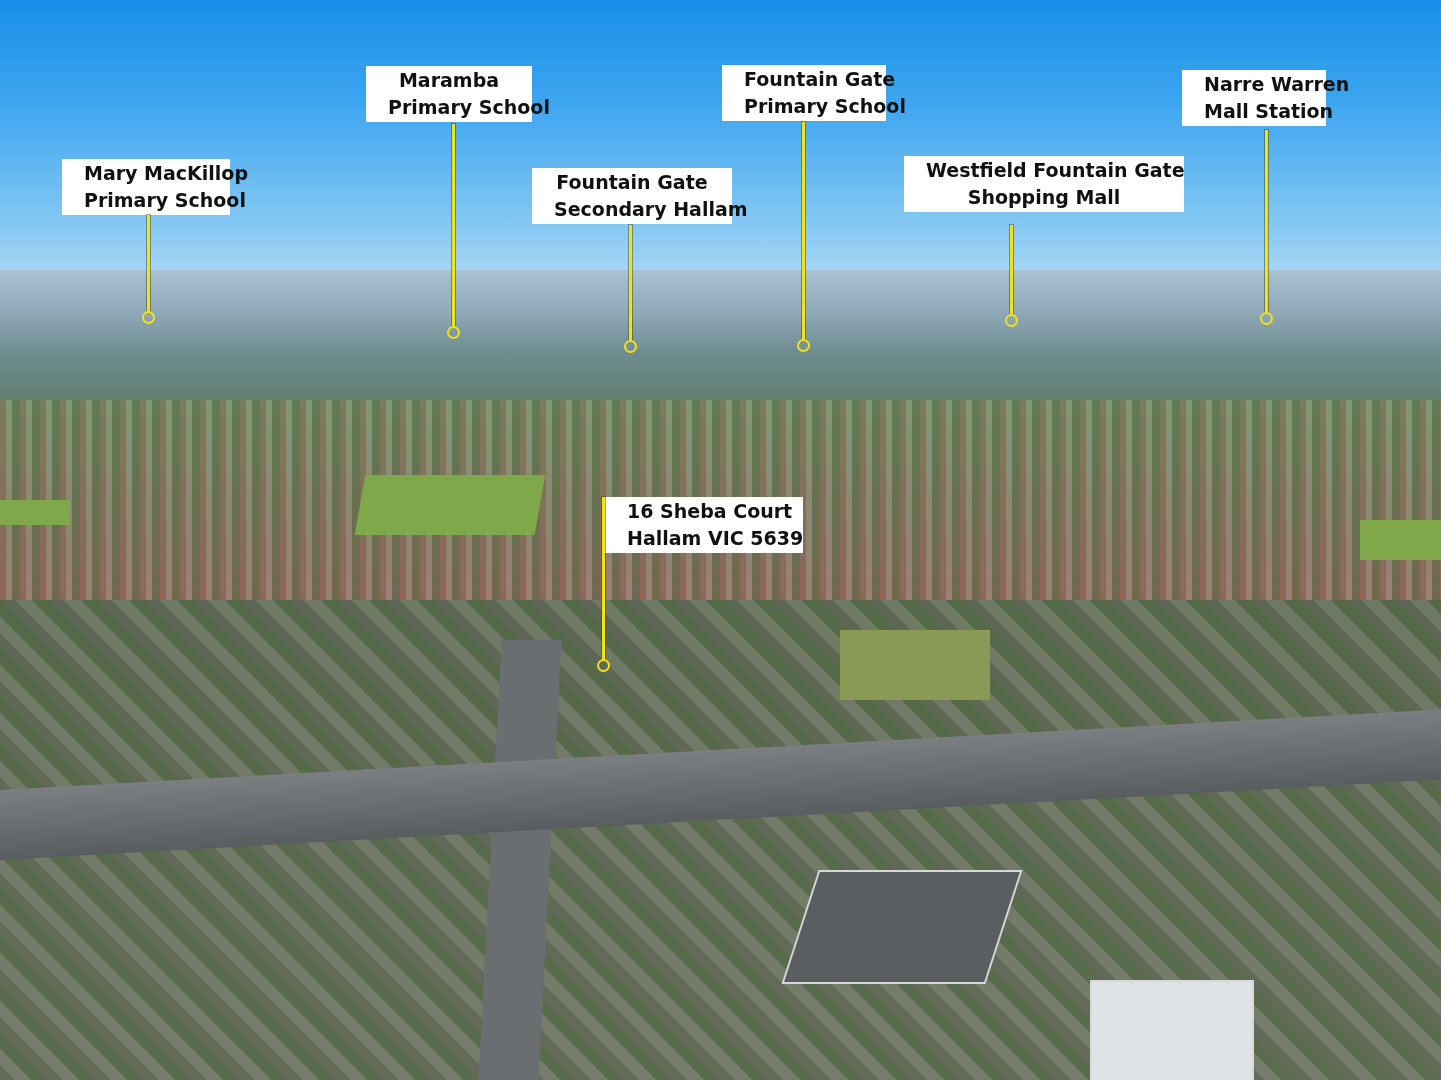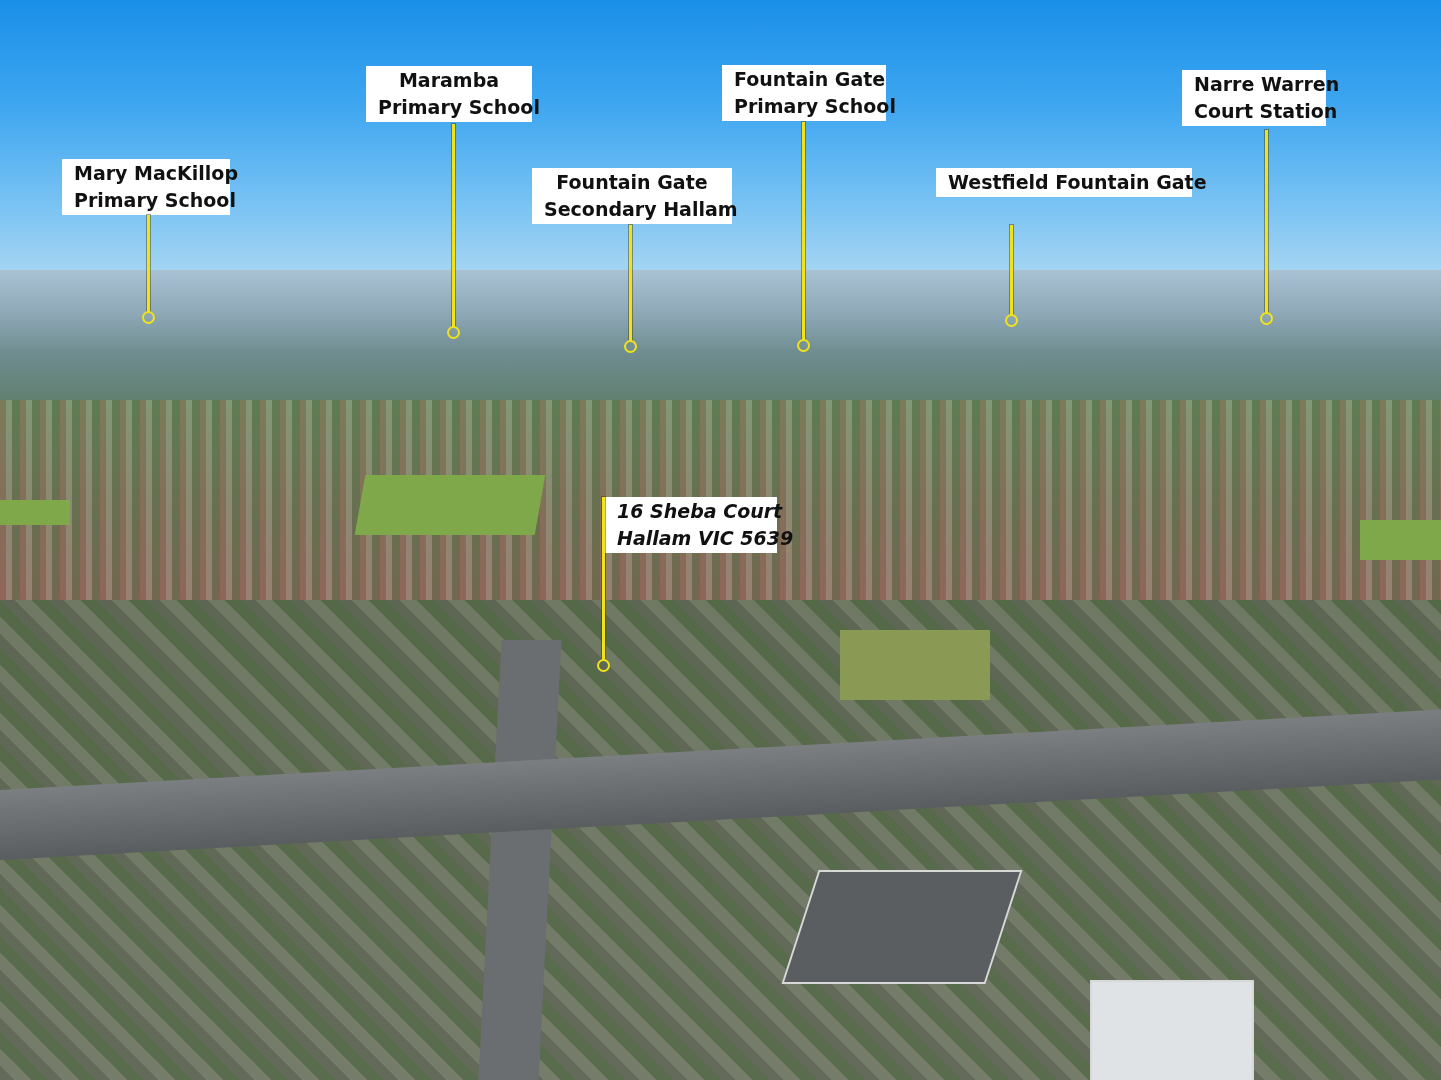--- a/index.html
+++ b/index.html
@@ -16,21 +16,21 @@
   .suburb-near{position:absolute;left:0;top:600px;width:100%;height:480px;
        background:
         repeating-linear-gradient(45deg,rgba(90,90,90,.25) 0 10px,rgba(200,200,200,.15) 10px 22px,rgba(60,100,50,.3) 22px 34px),
         linear-gradient(180deg,#5f6b52 0%,#67705a 100%);}
   .field{position:absolute;background:#7fa84a;}
   .highway{position:absolute;left:0;width:1441px;height:70px;top:790px;
        background:linear-gradient(180deg,#7c7f82 0%,#5a5d60 100%);transform:skewY(-3.2deg);transform-origin:left top;}
   .road-v{position:absolute;background:#6b6e70;}
   .servo{position:absolute;background:#5b5e61;border:2px solid #d8d8d8;}
   .label{position:absolute;background:#fff;color:#111;font-weight:bold;font-size:19px;line-height:27px;
-       text-align:center;padding:1px 12px;white-space:nowrap;box-sizing:border-box;}
+       text-align:center;padding:1px 22px;white-space:nowrap;box-sizing:border-box;}
   .pin{position:absolute;width:3px;background:#f2e21a;box-shadow:0 0 0 1px rgba(60,60,0,.45);}
   .ring{position:absolute;width:9px;height:9px;border:2px solid #f2e21a;border-radius:50%;box-sizing:content-box;}
 </style>
 </head>
 <body>
 
 <div class="scene">
   <div class="sky"></div>
   <div class="hills"></div>
   <div class="suburb-far"></div>
@@ -66,31 +66,32 @@
 <div class="pin" style="left:629px;top:225px;height:116px;"></div>
 <div class="ring" style="left:624px;top:340px;"></div>
 
 <div class="label" style="left:722px;top:65px;width:164px;">
   <div>Fountain Gate</div>
   <div>Primary School</div>
 </div>
 <div class="pin" style="left:802px;top:122px;height:218px;"></div>
 <div class="ring" style="left:797px;top:339px;"></div>
 
-<div class="label" style="left:904px;top:168px;width:256px;margin-left:32px;">
+<div class="label" style="left:904px;top:156px;width:280px;">
   <div>Westfield Fountain Gate</div>
+  <div>Shopping Mall</div>
 </div>
 <div class="pin" style="left:1010px;top:225px;height:90px;"></div>
 <div class="ring" style="left:1005px;top:314px;"></div>
 
 <div class="label" style="left:1182px;top:70px;width:144px;">
   <div>Narre Warren</div>
-  <div>Court Station</div>
+  <div>Mall Station</div>
 </div>
 <div class="pin" style="left:1265px;top:130px;height:183px;"></div>
 <div class="ring" style="left:1260px;top:312px;"></div>
 
-<div class="label" style="left:605px;top:497px;width:172px;font-style:italic;">
+<div class="label" style="left:605px;top:497px;width:198px;">
   <div>16 Sheba Court</div>
   <div>Hallam VIC 5639</div>
 </div>
 <div class="pin" style="left:602px;top:497px;height:163px;"></div>
 <div class="ring" style="left:597px;top:659px;"></div>
 
 </body></html>

